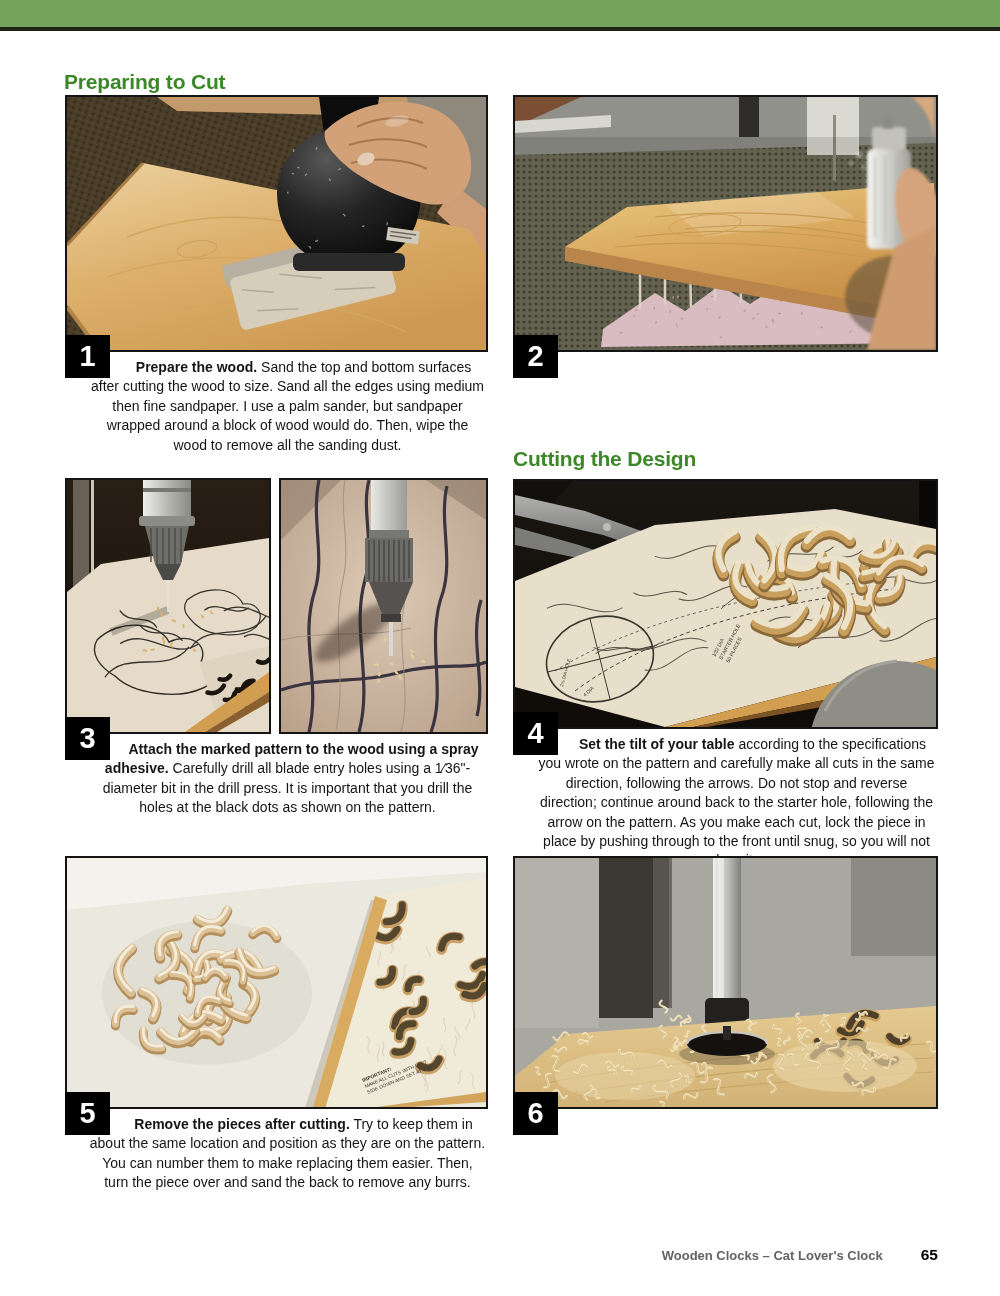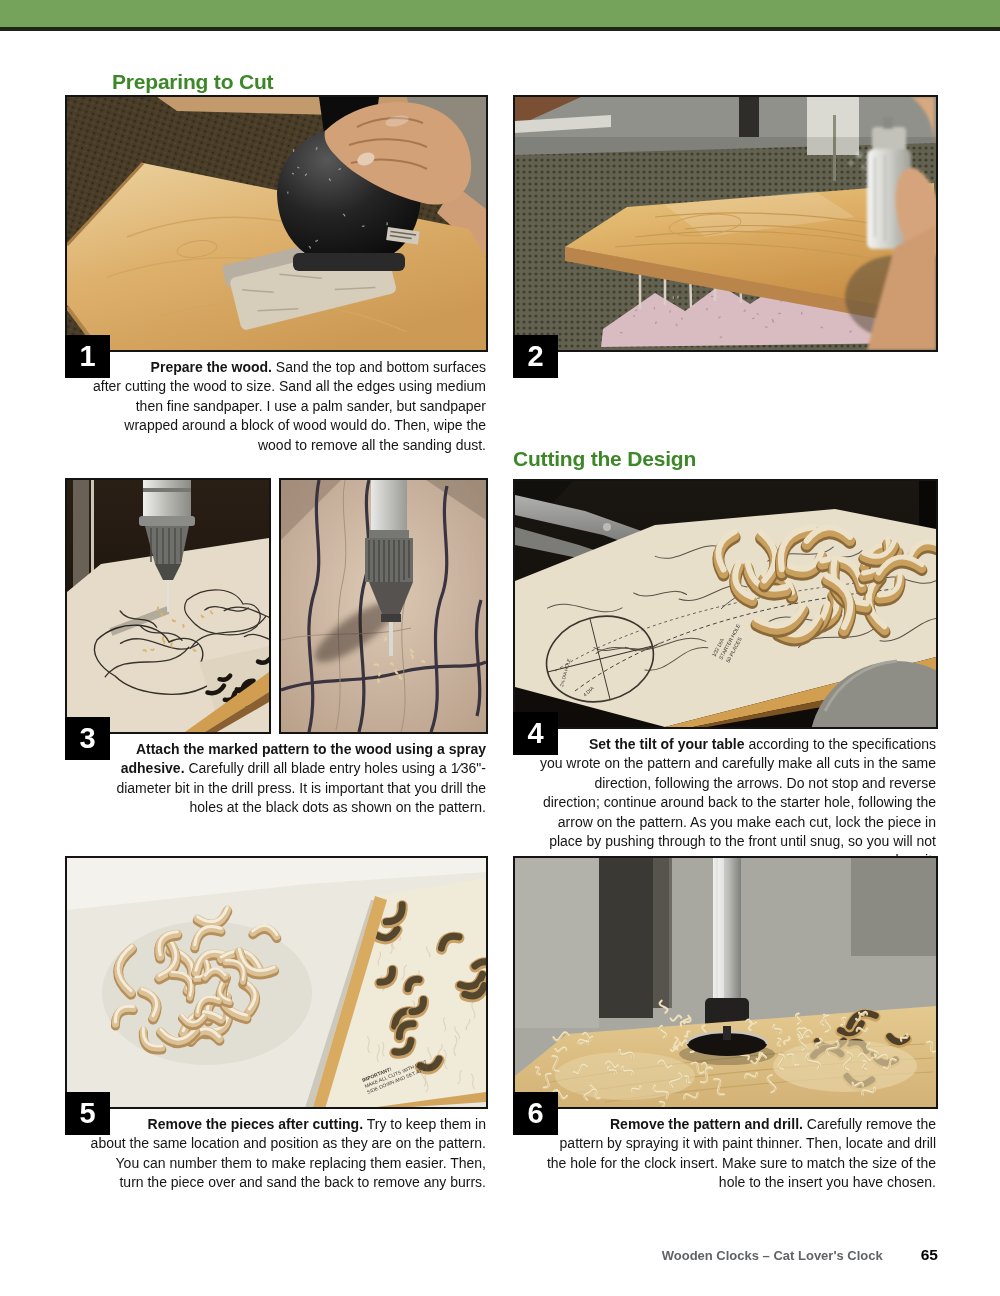--- a/index.html
+++ b/index.html
@@ -2,34 +2,34 @@
 <html><head>
 <meta charset="utf-8">
 <style>
   html,body{margin:0;padding:0;}
   body{
     width:1000px;height:1296px;position:relative;background:#ffffff;
     font-family:"Liberation Sans",sans-serif;overflow:hidden;
   }
   .topbar{position:absolute;left:0;top:0;width:1000px;height:27px;background:#76a35c;border-bottom:4px solid #1f2419;}
   .section-heading{position:absolute;font-size:21px;font-weight:bold;color:#3c8727;letter-spacing:-0.2px;}
-  #heading-preparing{left:64px;top:70px;margin-left:48px;}
+  #heading-preparing{left:64px;top:70px;}
   #heading-cutting{left:513px;top:447px;}
   figure.step{position:absolute;margin:0;padding:0;}
   .photo{border:2px solid #141414;background:#000;box-sizing:border-box;}
   .photo svg{display:block;}
   .dual{display:flex;gap:8px;}
   .badge{
     position:absolute;left:0;width:45px;height:43px;background:#000;color:#fff;
     display:flex;align-items:center;justify-content:center;
     font-size:29px;font-weight:bold;z-index:3;
   }
   .caption{
     position:absolute;left:24px;right:2px;margin:0;color:#151515;
-    font-size:14px;line-height:19.4px;text-indent:32px;text-align:right;
+    font-size:14px;line-height:19.4px;text-indent:32px;text-align:center;
   }
   .caption .lead{font-weight:bold;}
   .f1{left:65px;top:95px;width:423px;}
   .f2{left:513px;top:95px;width:425px;}
   .f1 .badge,.f2 .badge{top:240px;}
   .f1 .caption,.f2 .caption{top:263px;}
   .f3{left:65px;top:478px;width:423px;}
   .f3 .badge{top:239px;}
   .f3 .caption{top:262px;}
   .f4{left:513px;top:479px;width:425px;}
@@ -842,18 +842,17 @@
           <path d="M0,0 C2.287750573207935,5.490601375699043 4.57550114641587,-5.490601375699043 6.863251719623804,0" transform="translate(155.73472931049764,191.6429232507944) rotate(357.52034596167505)" fill="none" stroke="#efe0b8" stroke-width="2" stroke-linecap="round"></path>
           <path d="M0,0 C2.7031233391414085,-6.487496013939381 5.406246678282817,6.487496013939381 8.109370017424226,0" transform="translate(269.7468500956893,186.02707885438576) rotate(299.6547903679311)" fill="none" stroke="#efe0b8" stroke-width="2" stroke-linecap="round"></path>
           <path d="M0,0 C2.288859245677789,5.493262189626694 4.577718491355578,-5.493262189626694 6.866577737033367,0" transform="translate(174.78503664024174,173.55267279874533) rotate(137.34358691610396)" fill="none" stroke="#efe0b8" stroke-width="2" stroke-linecap="round"></path>
         </g>
       <ellipse cx="212" cy="186" rx="40" ry="12" fill="#14110e"></ellipse>
       <path d="M172,186 A40,12 0 0 1 252,186" stroke="#c9c5bd" stroke-width="2.5" fill="none"></path>
       <rect x="208" y="168" width="8" height="14" fill="#2a2826"></rect>
     </svg>
   </div>
   <div class="badge">6</div>
-  <p class="caption"><span class="lead">Remove the pattern and drill.</span><span> Carefully remove the pattern by spraying it with paint thinner. Then, locate and drill the hole for the clock insert. Make sure to match the size of the hole to the insert you have chosen.</span></p>
 </figure>
 
 <div class="footer">
   <span class="ftitle">Wooden Clocks – Cat Lover's Clock</span><span class="fpage">65</span>
 </div>
 
 </body></html>

